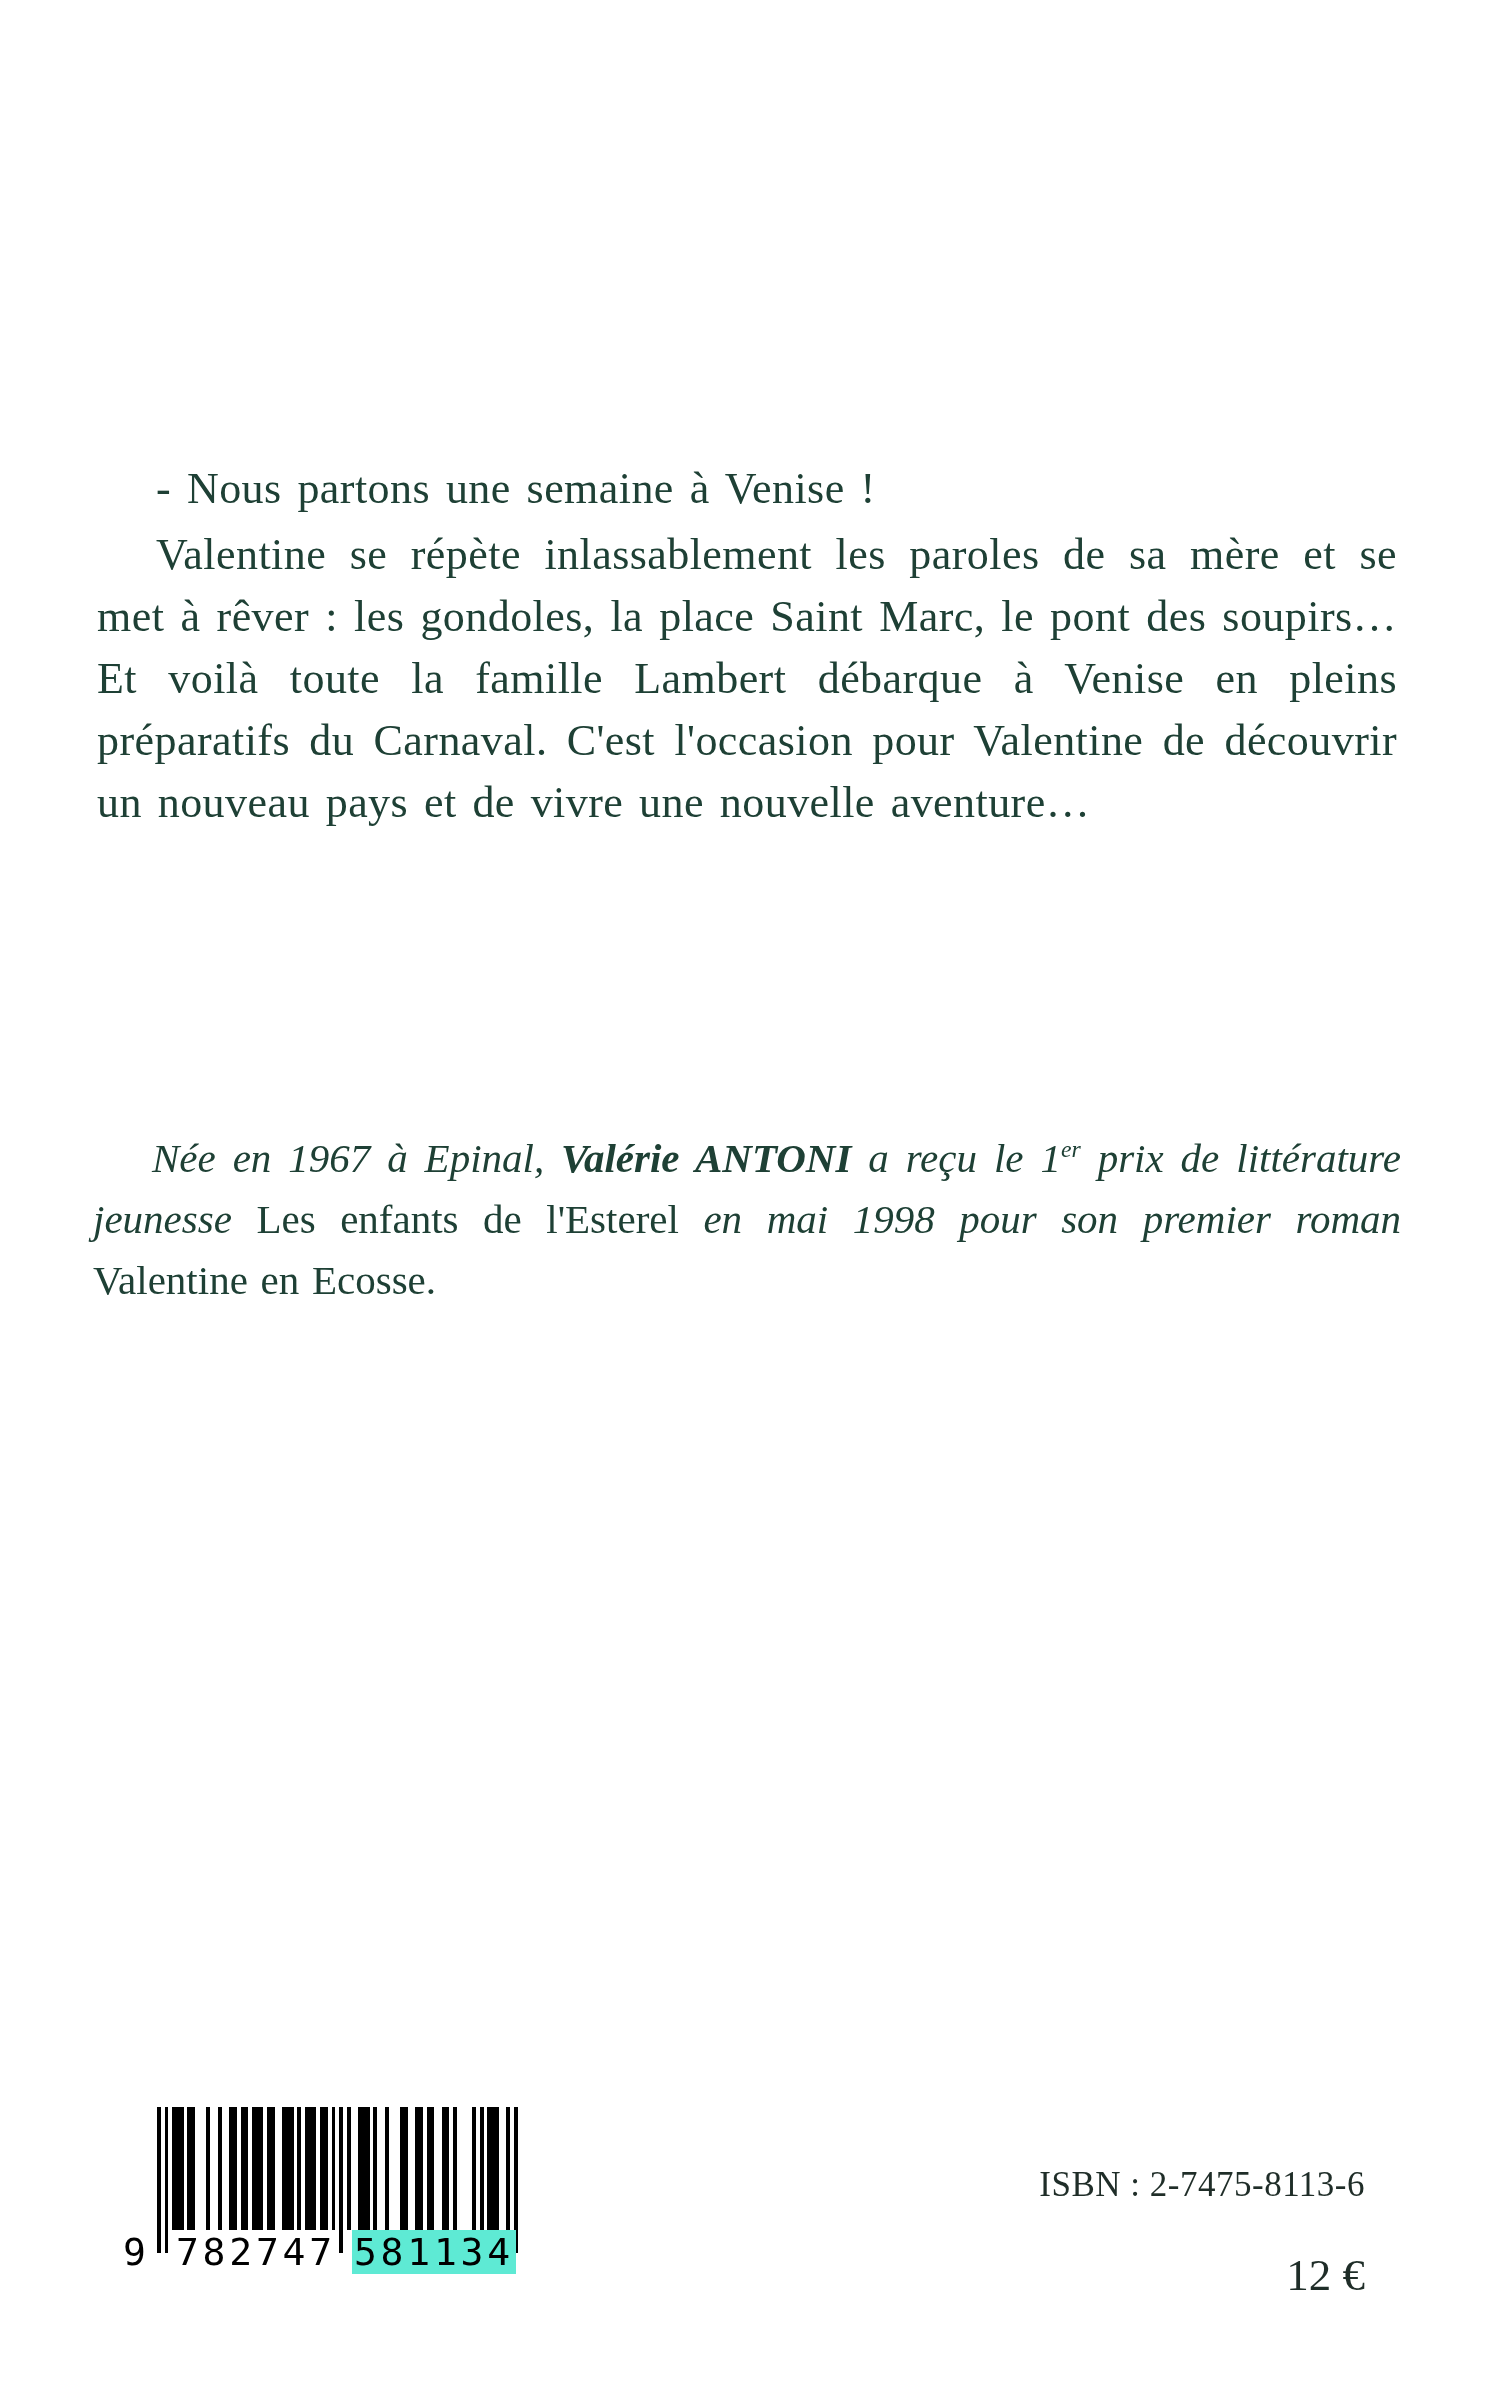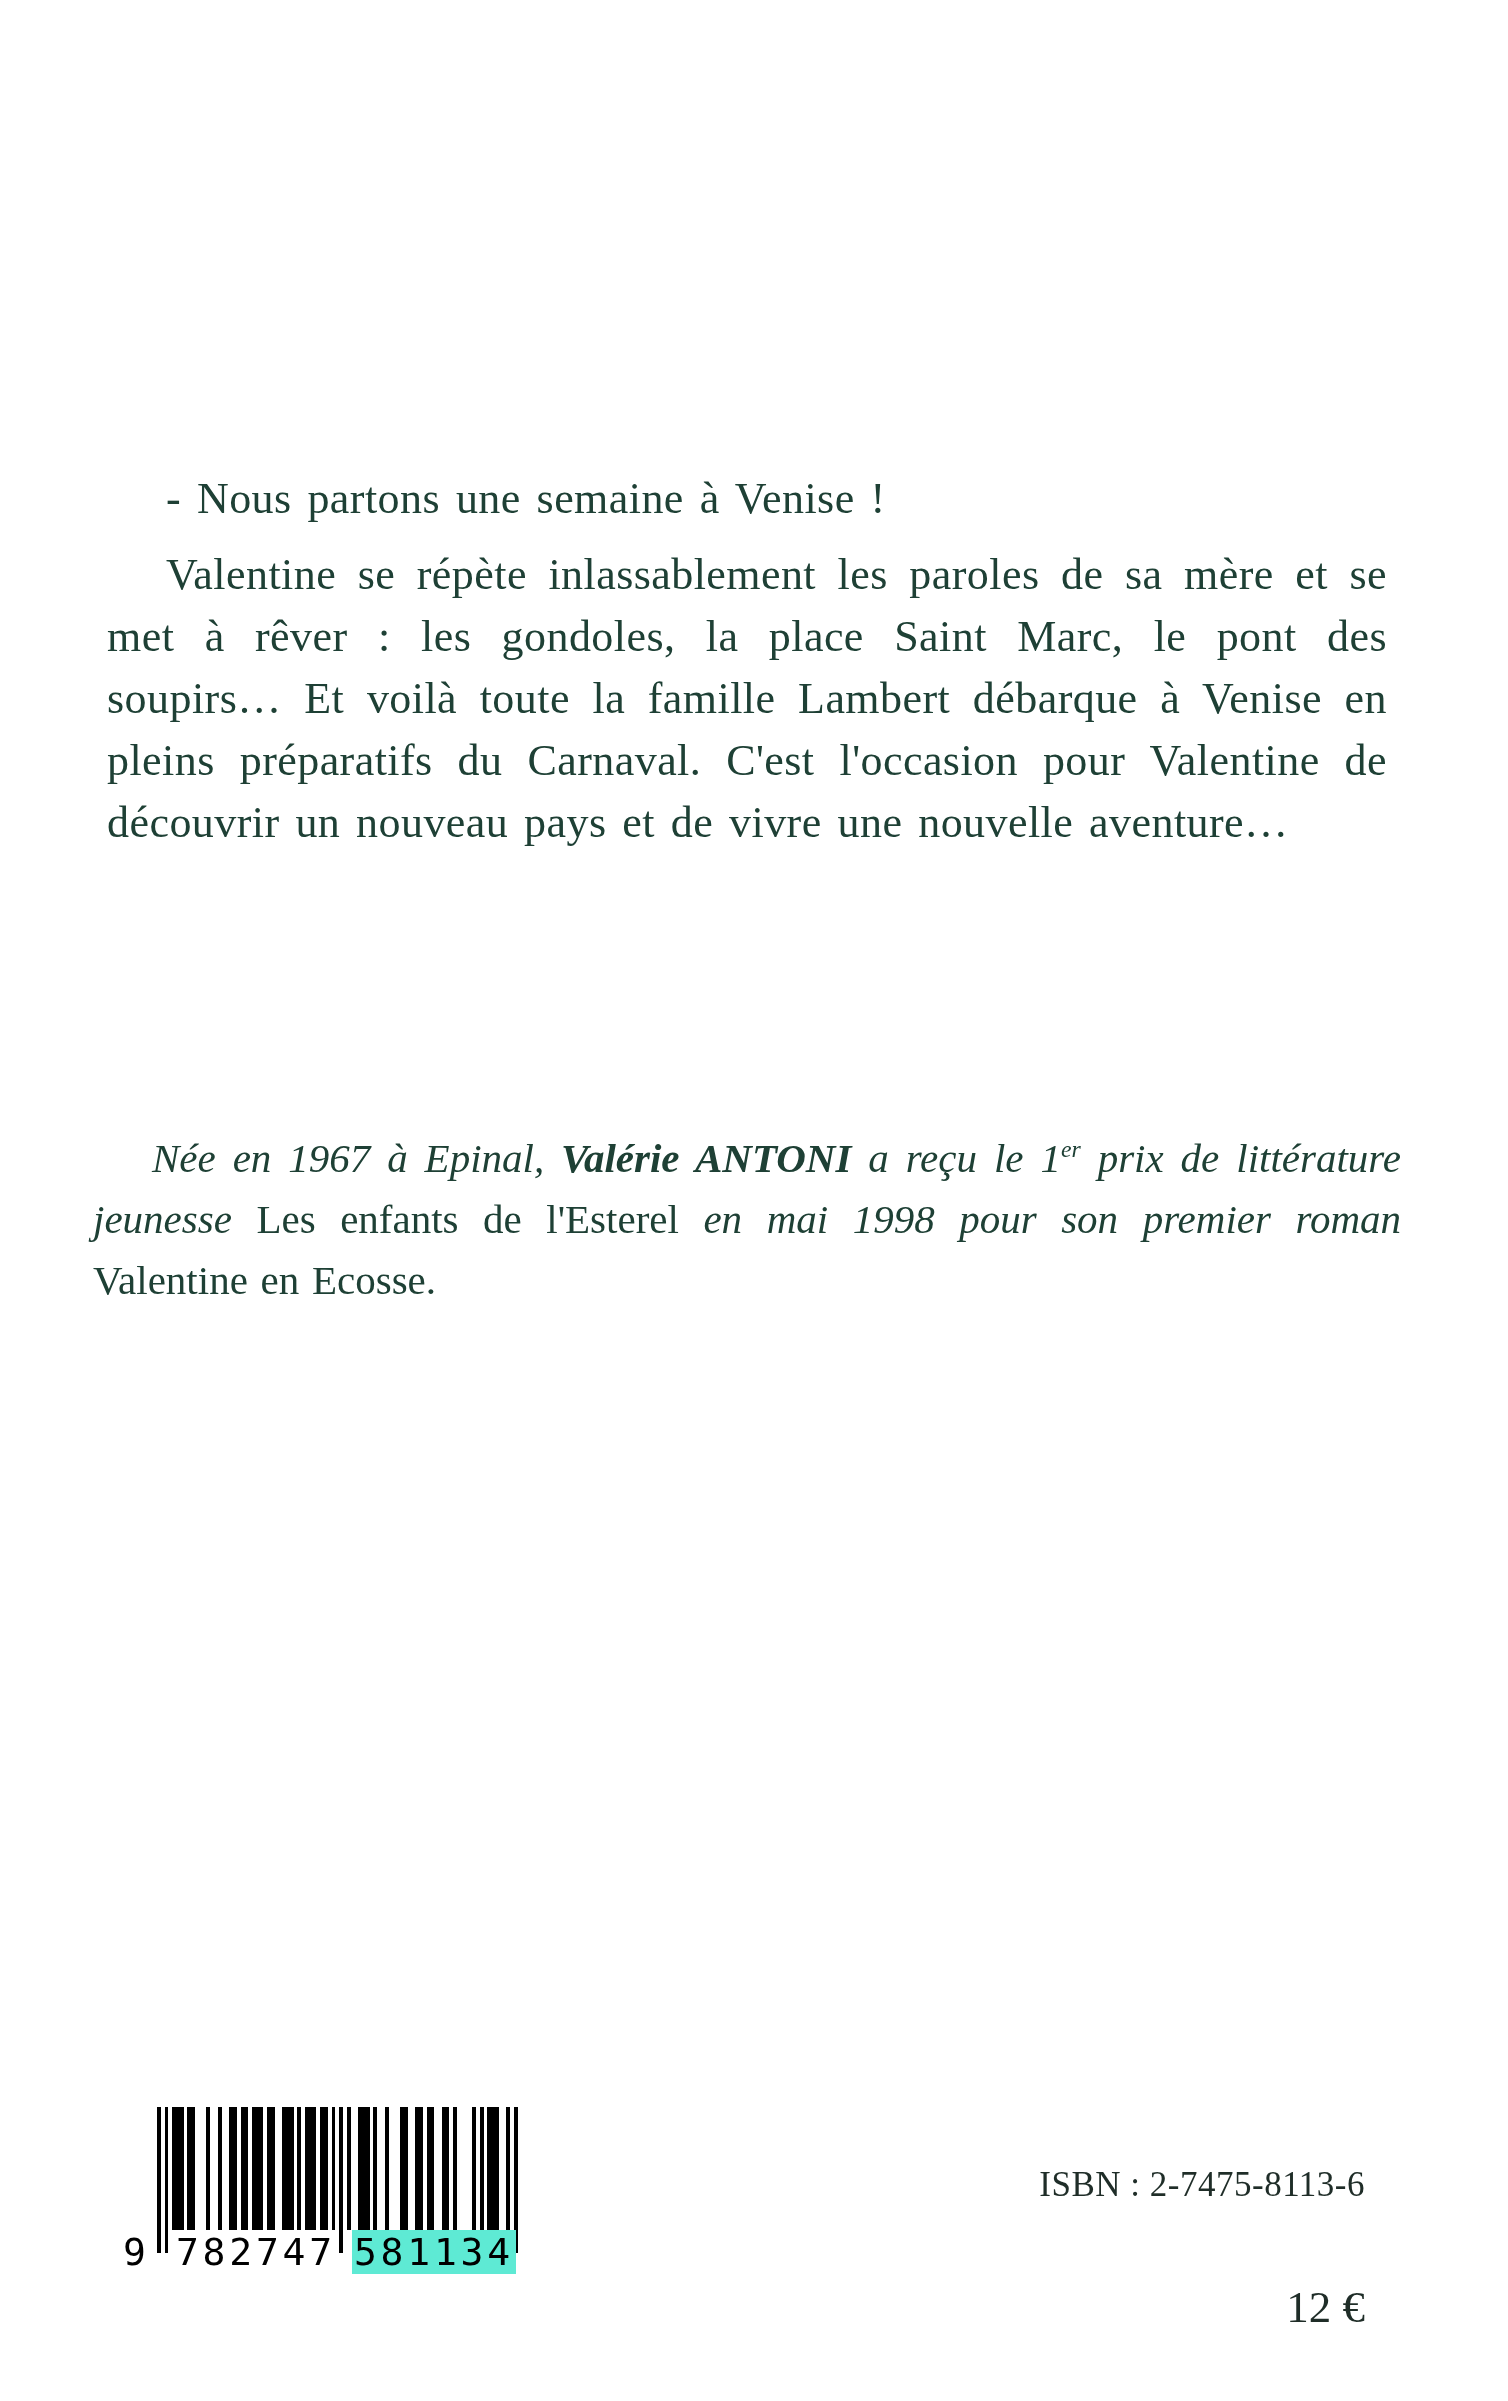--- a/index.html
+++ b/index.html
@@ -24,21 +24,21 @@
 
   
   .synopsis{
     position:absolute;top:454px;left:93px;width:1308px;
     font-size:44px;line-height:62px;
     color:var(--ink,#1e4035);
     text-align:justify;
     word-spacing:0.10em;
     letter-spacing:0.01em;
   }
-  .synopsis p{margin:14px;text-indent:59px;}
+  .synopsis p{margin:4px;text-indent:59px;}
 
   
   .author-bio{
     position:absolute;top:1128px;left:93px;width:1308px;
     font-size:41px;line-height:61px;
     color:var(--ink,#1e4035);
     text-align:justify;
     text-indent:59px;
     font-style:italic;
     word-spacing:0.06em;
@@ -80,21 +80,20 @@
   .isbn-text{
     position:absolute;top:2165px;right:143px;
     font-size:35px;color:#1f2d28;
     letter-spacing:0.5px;
     text-align:right;
   }
   .price-text{
     position:absolute;top:2249px;right:143px;
     font-size:45px;color:#1f2d28;
     text-align:center;
-    margin-top:32px;
   }
 </style>
 </head>
 <body>
 
 <div class="page">
 
 
   <div class="synopsis">
     <p>- Nous partons une semaine à Venise !</p>

